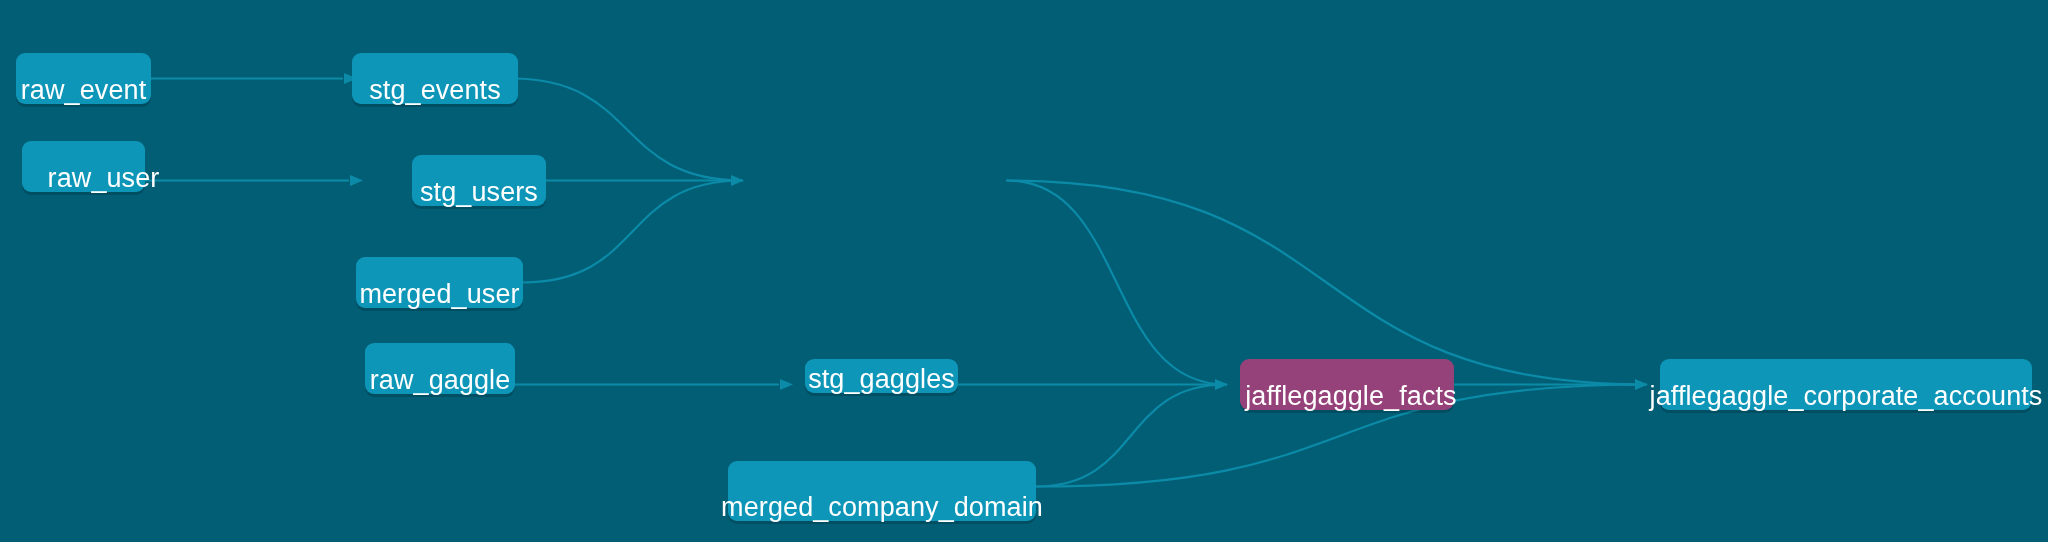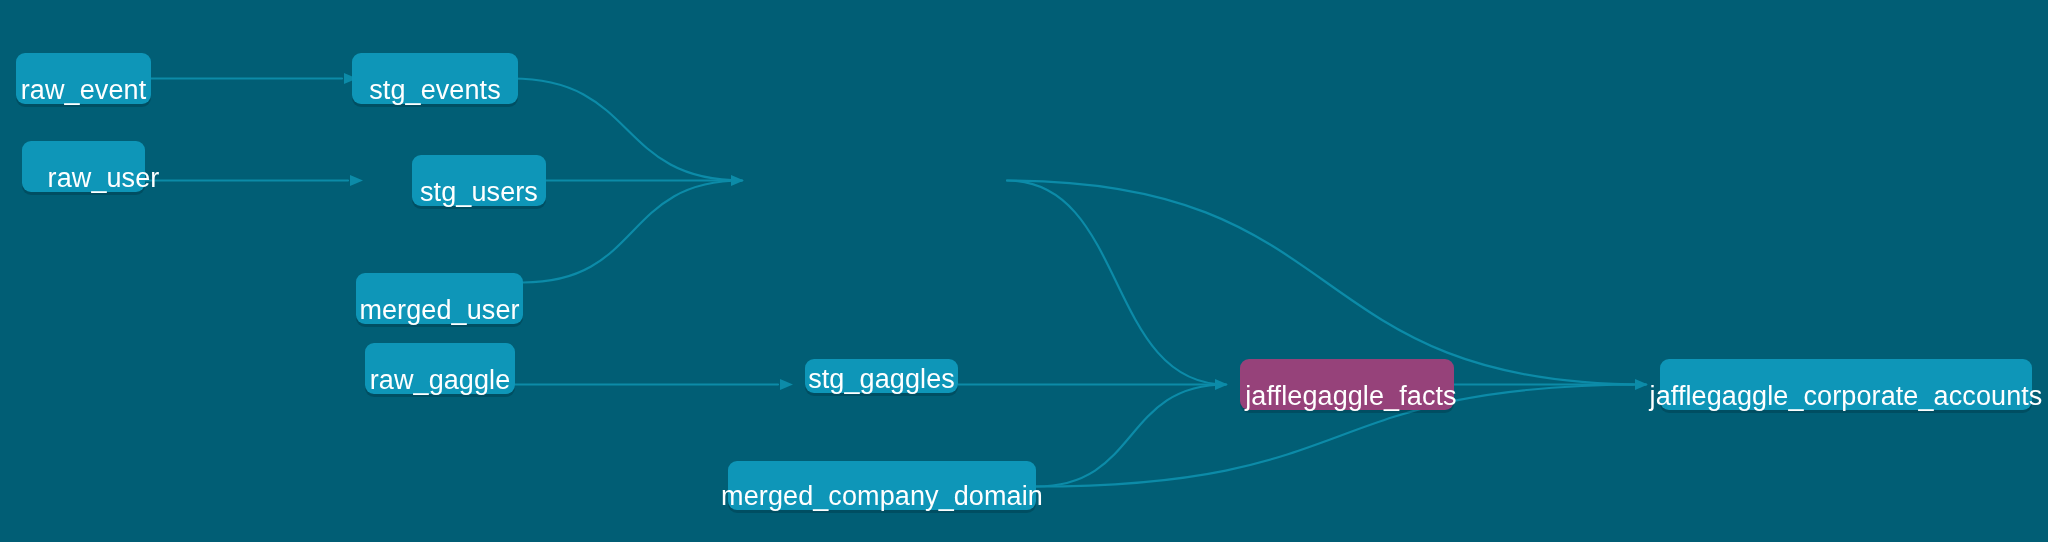--- a/index.html
+++ b/index.html
@@ -97,30 +97,30 @@
       </div>
       <div class="node model" style="left: 22px; top: 141px; width: 123px; height: 51px; padding-left: 40px;">
         <span class="node-label">raw_user</span>
       </div>
       <div class="node model" style="left: 352px; top: 53px; width: 166px; height: 51px;">
         <span class="node-label">stg_events</span>
       </div>
       <div class="node model" style="left: 375px; top: 155px; width: 134px; height: 51px; margin-left: 37px;">
         <span class="node-label">stg_users</span>
       </div>
-      <div class="node model" style="left: 356px; top: 257px; width: 167px; height: 51px; margin-top: 16px;">
+      <div class="node model" style="left: 356px; top: 257px; width: 167px; height: 51px;">
         <span class="node-label">merged_user</span>
       </div>
       <div class="node model" style="left: 365px; top: 343px; width: 150px; height: 51px;">
         <span class="node-label">raw_gaggle</span>
       </div>
       <div class="node model" style="left: 805px; top: 359px; width: 153px; height: 34px;">
         <span class="node-label">stg_gaggles</span>
       </div>
-      <div class="node model" style="left: 728px; top: 461px; width: 308px; height: 49px;">
+      <div class="node model" style="left: 728px; top: 461px; width: 308px; height: 60px;">
         <span class="node-label">merged_company_domain</span>
       </div>
       <div class="node highlight" style="left: 1240px; top: 359px; width: 214px; height: 51px; padding-left: 8px;">
         <span class="node-label">jafflegaggle_facts</span>
       </div>
       <div class="node model" style="left: 1660px; top: 359px; width: 372px; height: 51px;">
         <span class="node-label">jafflegaggle_corporate_accounts</span>
       </div>
     </div>
 </div>

